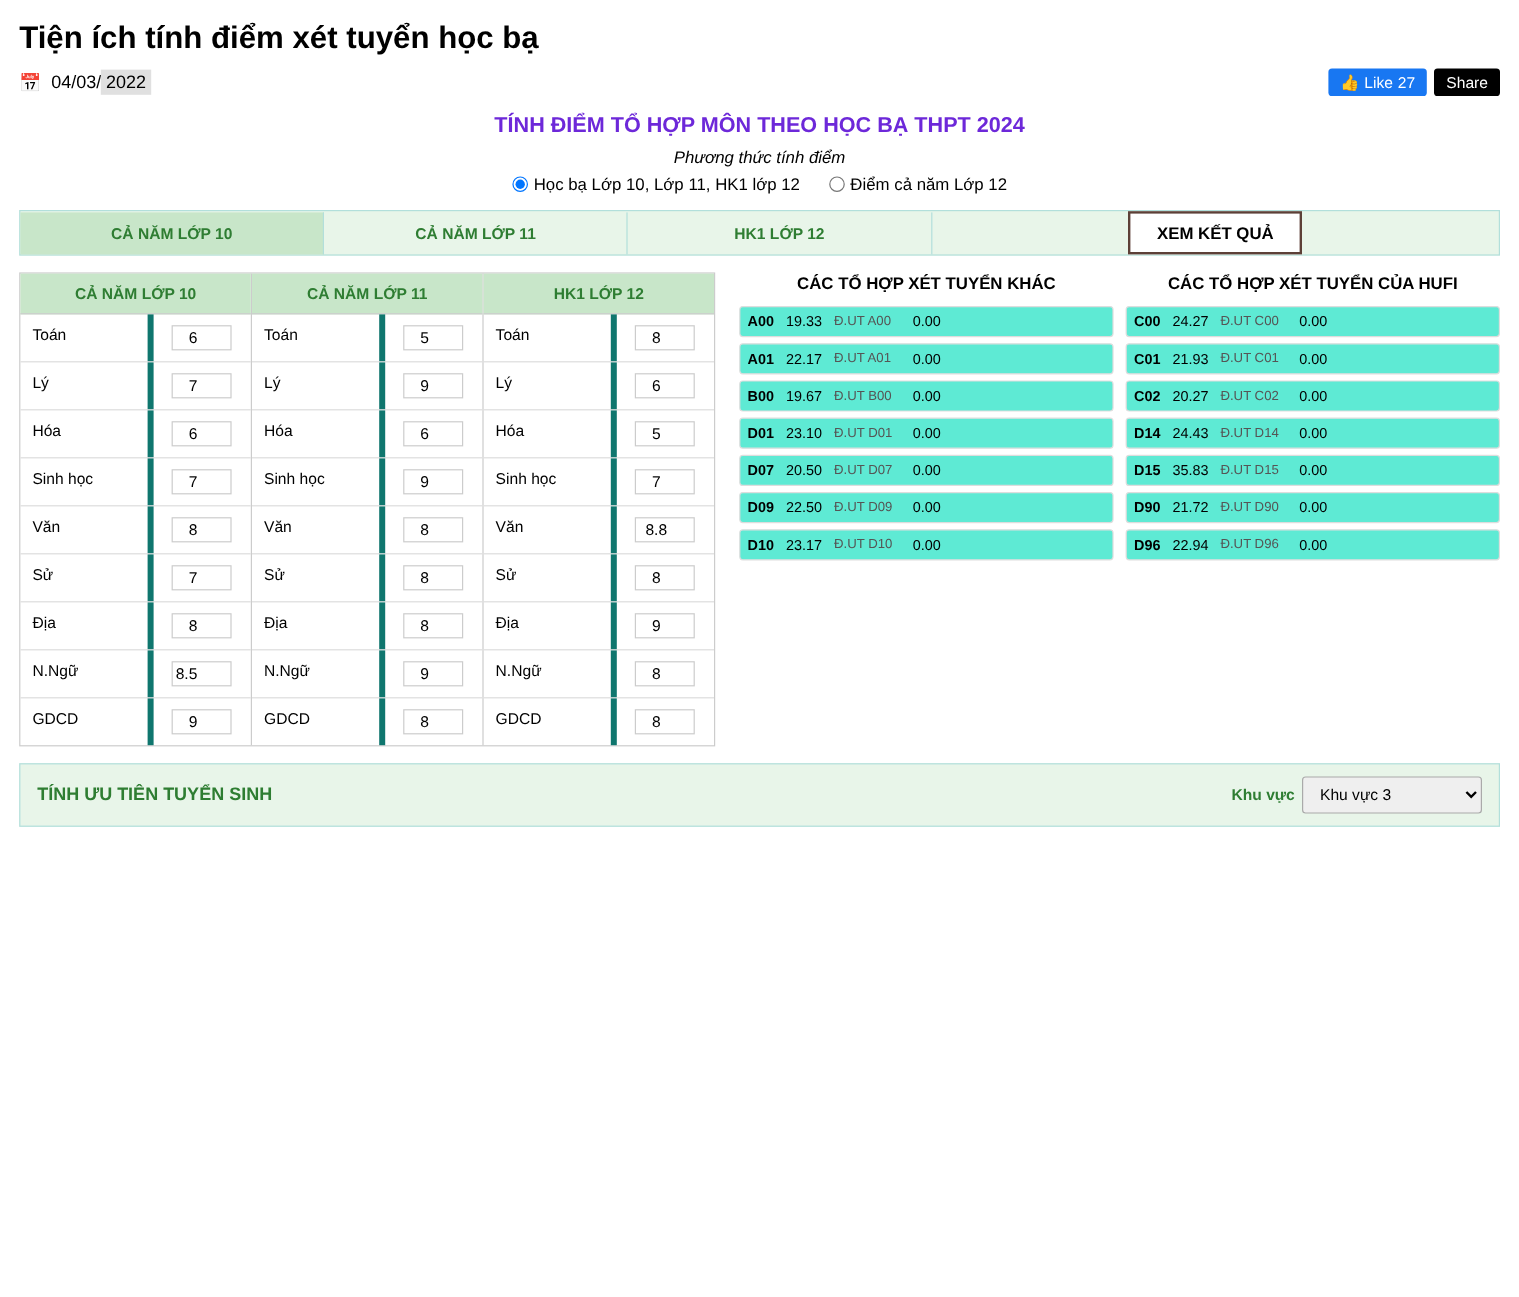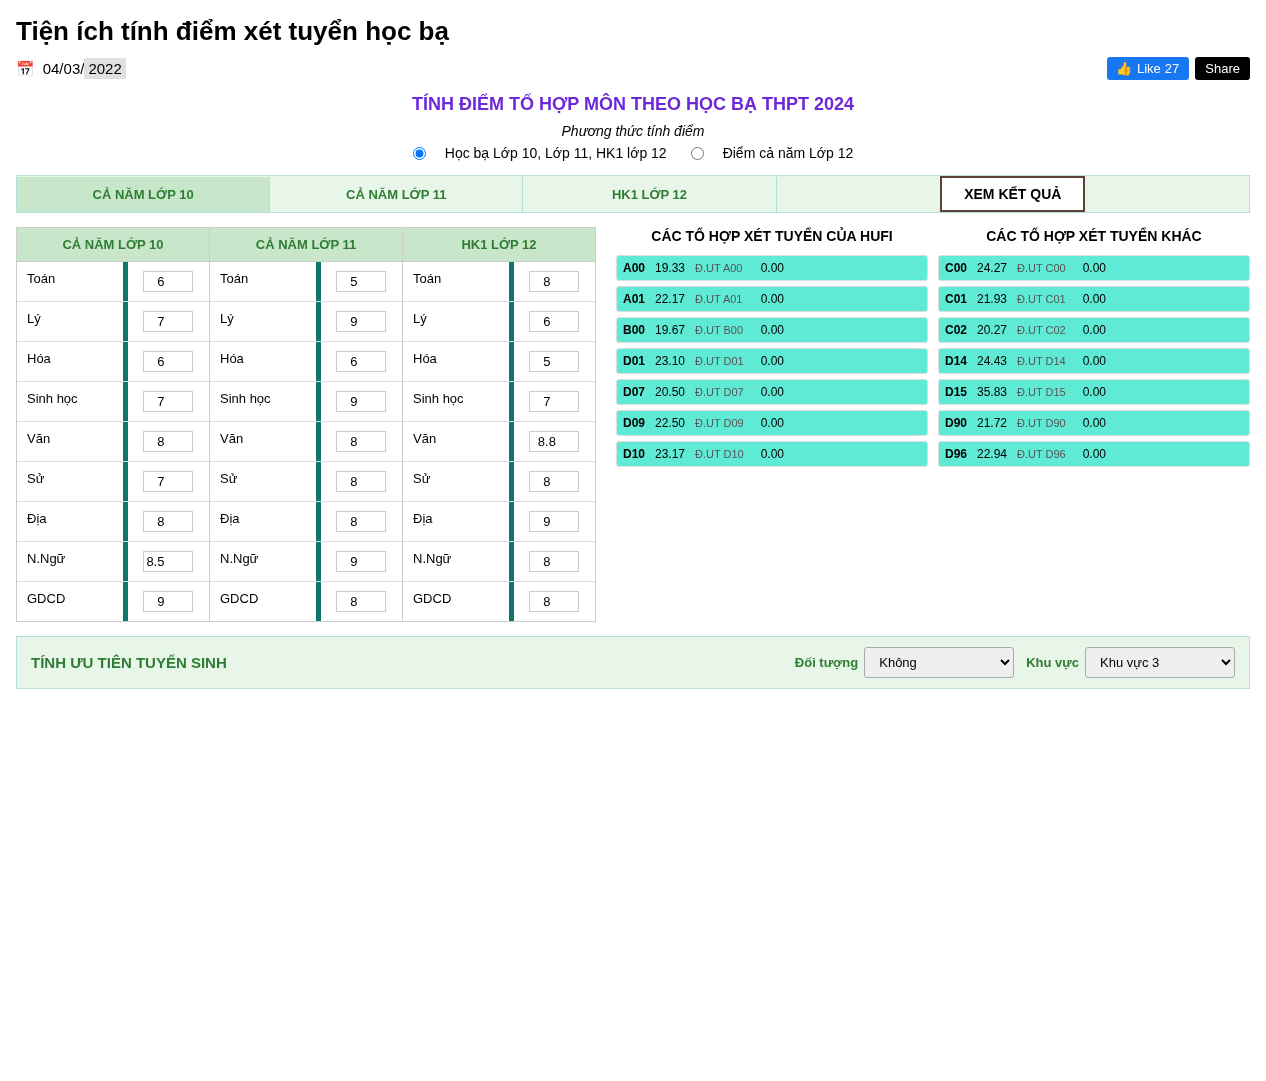--- a/index.html
+++ b/index.html
@@ -10,21 +10,21 @@
     .date-row { display: flex; align-items: center; justify-content: space-between; margin-bottom: 14px; }
     .date-left { display: flex; align-items: center; gap: 8px; font-size: 15px; }
     .date-box { background: #e0e0e0; padding: 2px 4px; }
     .social-btns { display: flex; gap: 6px; }
     .like-btn { background: #1877f2; color: #fff; border: none; padding: 4px 10px; border-radius: 3px; font-size: 13px; cursor: pointer; display: flex; align-items: center; gap: 4px; }
     .share-btn { background: #000000; color: #fff; border: none; padding: 4px 10px; border-radius: 3px; font-size: 13px; cursor: pointer; }
 
     .main-title { color: #6d28d9; font-size: 18px; font-weight: bold; text-align: center; margin-bottom: 8px; }
     .subtitle { text-align: center; font-size: 14px; margin-bottom: 6px; font-style: italic; }
     .radio-row { display: flex; align-items: center; justify-content: center; gap: 24px; margin-bottom: 14px; font-size: 14px; }
-    .radio-row label { display: flex; align-items: center; gap: 19px; cursor: pointer; }
+    .radio-row label { display: flex; align-items: center; gap: 5px; cursor: pointer; }
 
     .tabs-row { display: flex; align-items: center; background: #e8f5e9; border: 1px solid #b2dfdb; margin-bottom: 14px; }
     .tab { flex: 1; padding: 10px 8px; text-align: center; font-weight: bold; font-size: 13px; border-right: 1px solid #b2dfdb; cursor: pointer; color: #2e7d32; }
     .tab:last-of-type { border-right: none; }
     .tab.active { background: #c8e6c9; }
     .xem-ket-qua { flex: 2; display: flex; align-items: center; justify-content: center; }
     .xem-btn { border: 2px solid #5d4037; background: #fff; font-weight: bold; font-size: 14px; padding: 8px 22px; cursor: pointer; color: #000; }
 
     .content-area { display: flex; gap: 20px; }
 
@@ -217,22 +217,22 @@
         </div>
         <div class="subj-row">
           <div class="subj-name">GDCD</div>
           <div class="subj-score"><input type="number" value="8" style="width: 50px; border: 1px solid rgb(204, 204, 204); text-align: center; padding: 2px; font-size: 13px;"></div>
         </div>
       </div>
   </div>
 
   <div class="results-area">
     <div class="results-header">
+      <div class="results-col-title">CÁC TỔ HỢP XÉT TUYỂN KHÁC</div>
       <div class="results-col-title">CÁC TỔ HỢP XÉT TUYỂN CỦA HUFI</div>
-      <div class="results-col-title">CÁC TỔ HỢP XÉT TUYỂN KHÁC</div>
     </div>
     <div class="results-cols">
       <div class="results-col" id="hufi-col">
           <div class="result-row">
       <span class="result-code">A00</span>
       <span class="result-score">19.33</span>
       <span class="result-dut-label">Đ.UT A00</span>
       <span class="result-dut-val">0.00</span>
     </div>
           <div class="result-row">
@@ -315,28 +315,20 @@
       <span class="result-dut-label">Đ.UT D96</span>
       <span class="result-dut-val">0.00</span>
     </div>
         </div>
     </div>
   </div>
 </div>
 
 <div class="bottom-bar">
   <div class="tinh-uu-tien">TÍNH ƯU TIÊN TUYỂN SINH</div>
-  <div class="field-group">
-    <span class="field-label">Đối tượng</span>
-    <select>
-      <option>Không</option>
-      <option>Đối tượng 1</option>
-      <option>Đối tượng 2</option>
-    </select>
-  </div>
   <div class="field-group">
     <span class="field-label">Khu vực</span>
     <select>
       <option>Khu vực 1</option>
       <option>Khu vực 2</option>
       <option selected="">Khu vực 3</option>
     </select>
   </div>
 </div>
 

